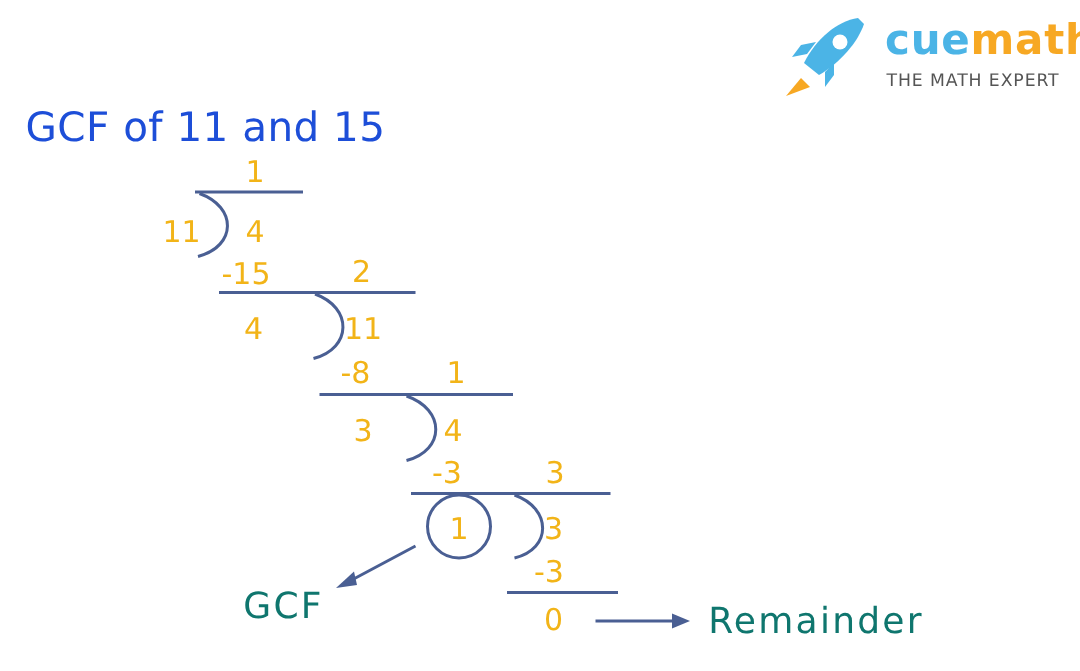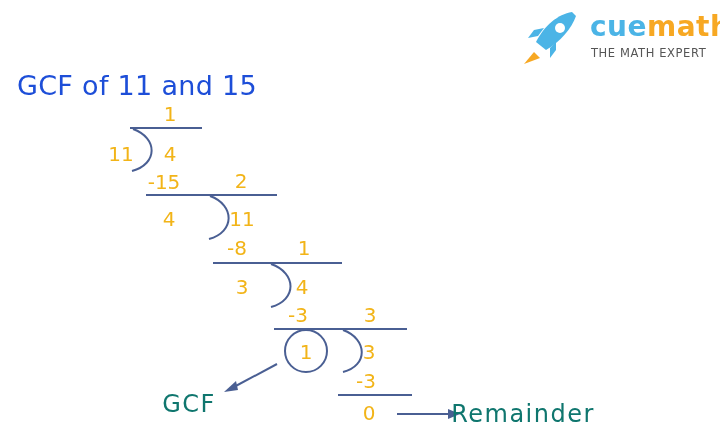--- a/index.html
+++ b/index.html
@@ -72,13 +72,13 @@
 <div class="num" style="left:302px;top:287px">4</div>
 <div class="num" style="left:298px;top:315px">-3</div>
 
 <div class="num" style="left:370px;top:315px">3</div>
 <div class="num" style="left:306px;top:352px">1</div>
 <div class="num" style="left:369px;top:352px">3</div>
 <div class="num" style="left:366px;top:381px">-3</div>
 <div class="num" style="left:369px;top:413px">0</div>
 
 <div class="lbl" style="left:189px;top:404px">GCF</div>
-<div class="lbl" style="left:523px;top:414px">Remainder</div>
+<div class="lbl" style="left:544px;top:414px">Remainder</div>
 
 </body></html>

